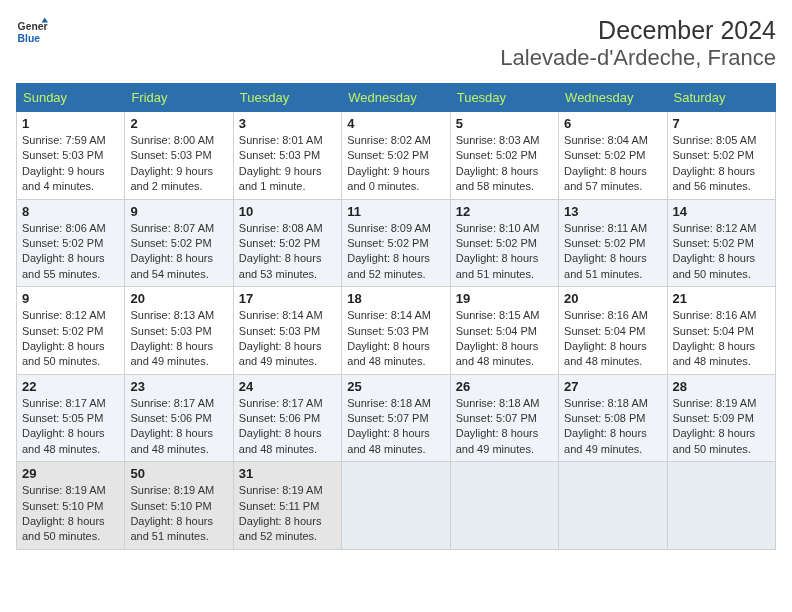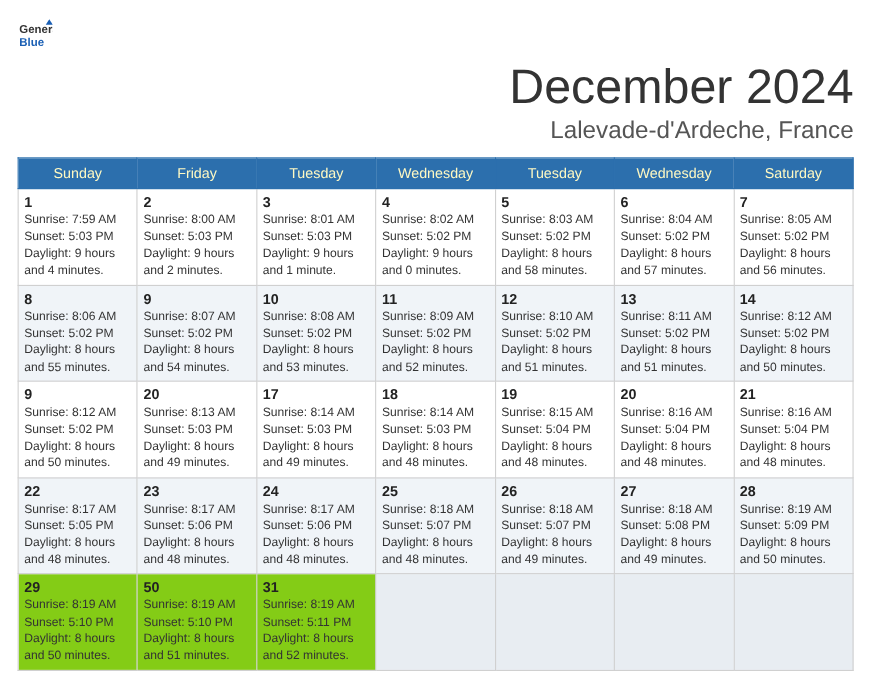--- a/index.html
+++ b/index.html
@@ -22,38 +22,37 @@
       gap: 4px;
     }
     .logo-icon {
       width: 32px;
       height: 32px;
     }
     .title-block {
       text-align: right;
     }
     .month-title {
-      font-size: 44px;
+      font-size: 25px;
       font-weight: normal;
       color: #333;
-      margin-top: 39px;
     }
     .location-title {
       font-size: 22px;
       color: #555;
     }
     .calendar {
       width: 100%;
       border-collapse: collapse;
       font-size: 11px;
     }
     .calendar th {
       background: #2c6fad;
-      color: #fef9c3;
-      text-align: center;
+      color: #bef264;
+      text-align: left;
       padding: 6px 6px;
       font-size: 13px;
       font-weight: normal;
       border: 1px solid #2c6fad;
     }
     .calendar td {
       vertical-align: top;
       padding: 4px 5px;
       border: 1px solid #d0d0d0;
       background: #fff;
@@ -75,21 +74,21 @@
       font-size: 11px;
       line-height: 1.4;
     }
     .empty-cell {
       background: #e8edf2 !important;
     }
     .last-row td {
       background: #e8edf2;
     }
     .last-row td.has-day {
-      background: #84cc16;
+      background: #e5e5e5;
     }
   </style>
 </head>
 <body>
 
 <div class="header">
   <div class="logo">
     <svg class="logo-icon" viewBox="0 0 40 40" xmlns="http://www.w3.org/2000/svg">
       <text x="2" y="18" font-size="13" font-weight="bold" fill="#333">General</text>
       <text x="2" y="32" font-size="13" font-weight="bold" fill="#1a5fb4">Blue</text>

